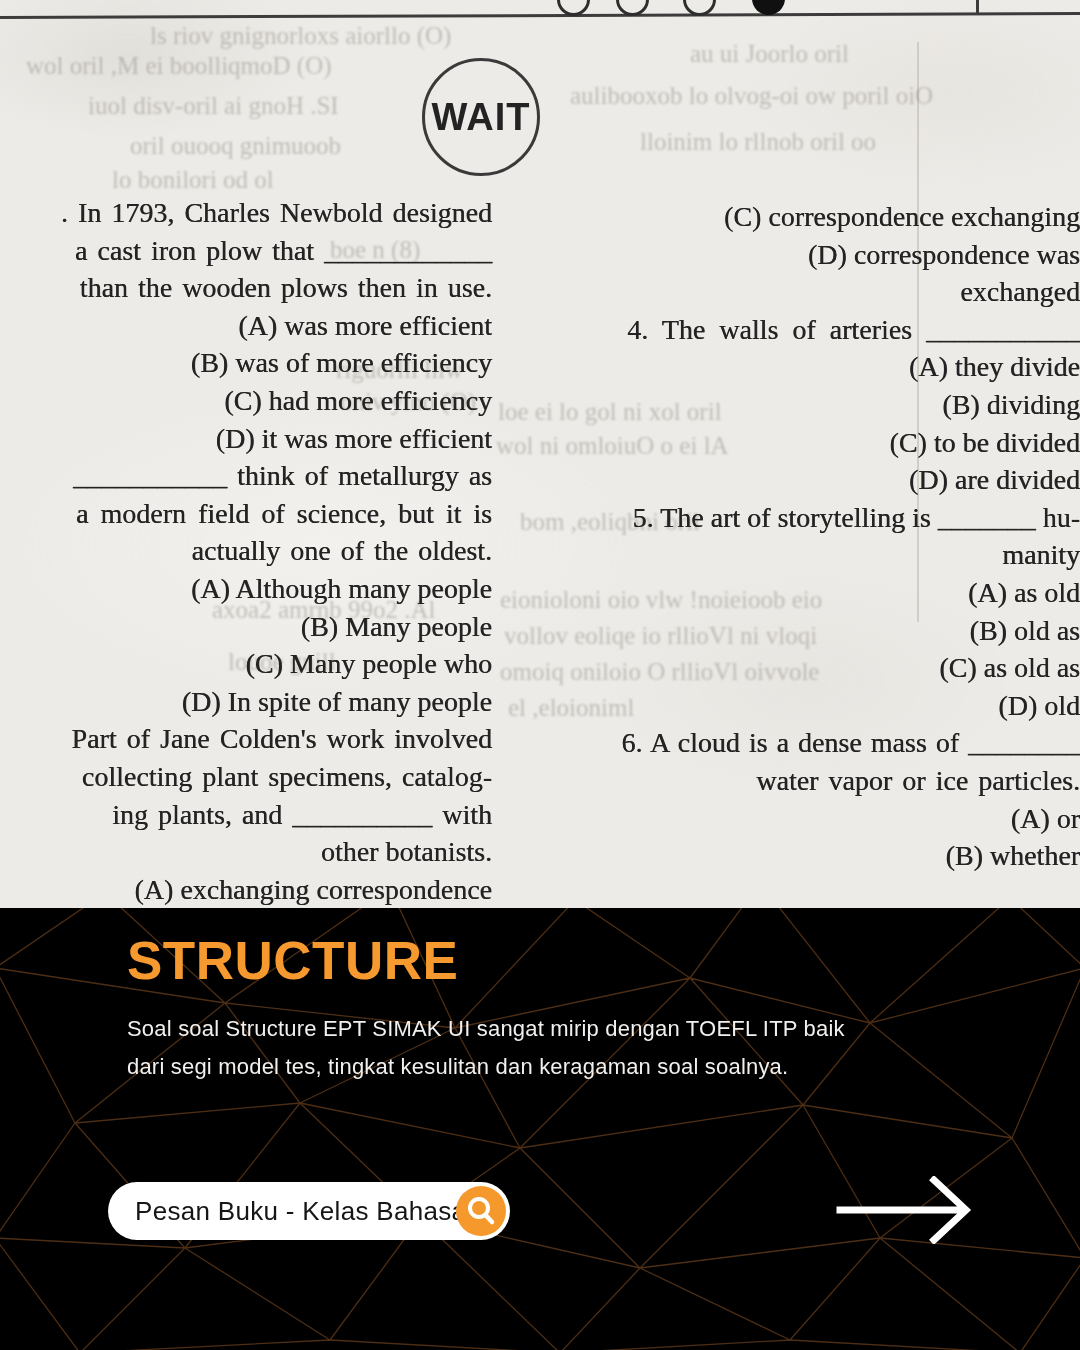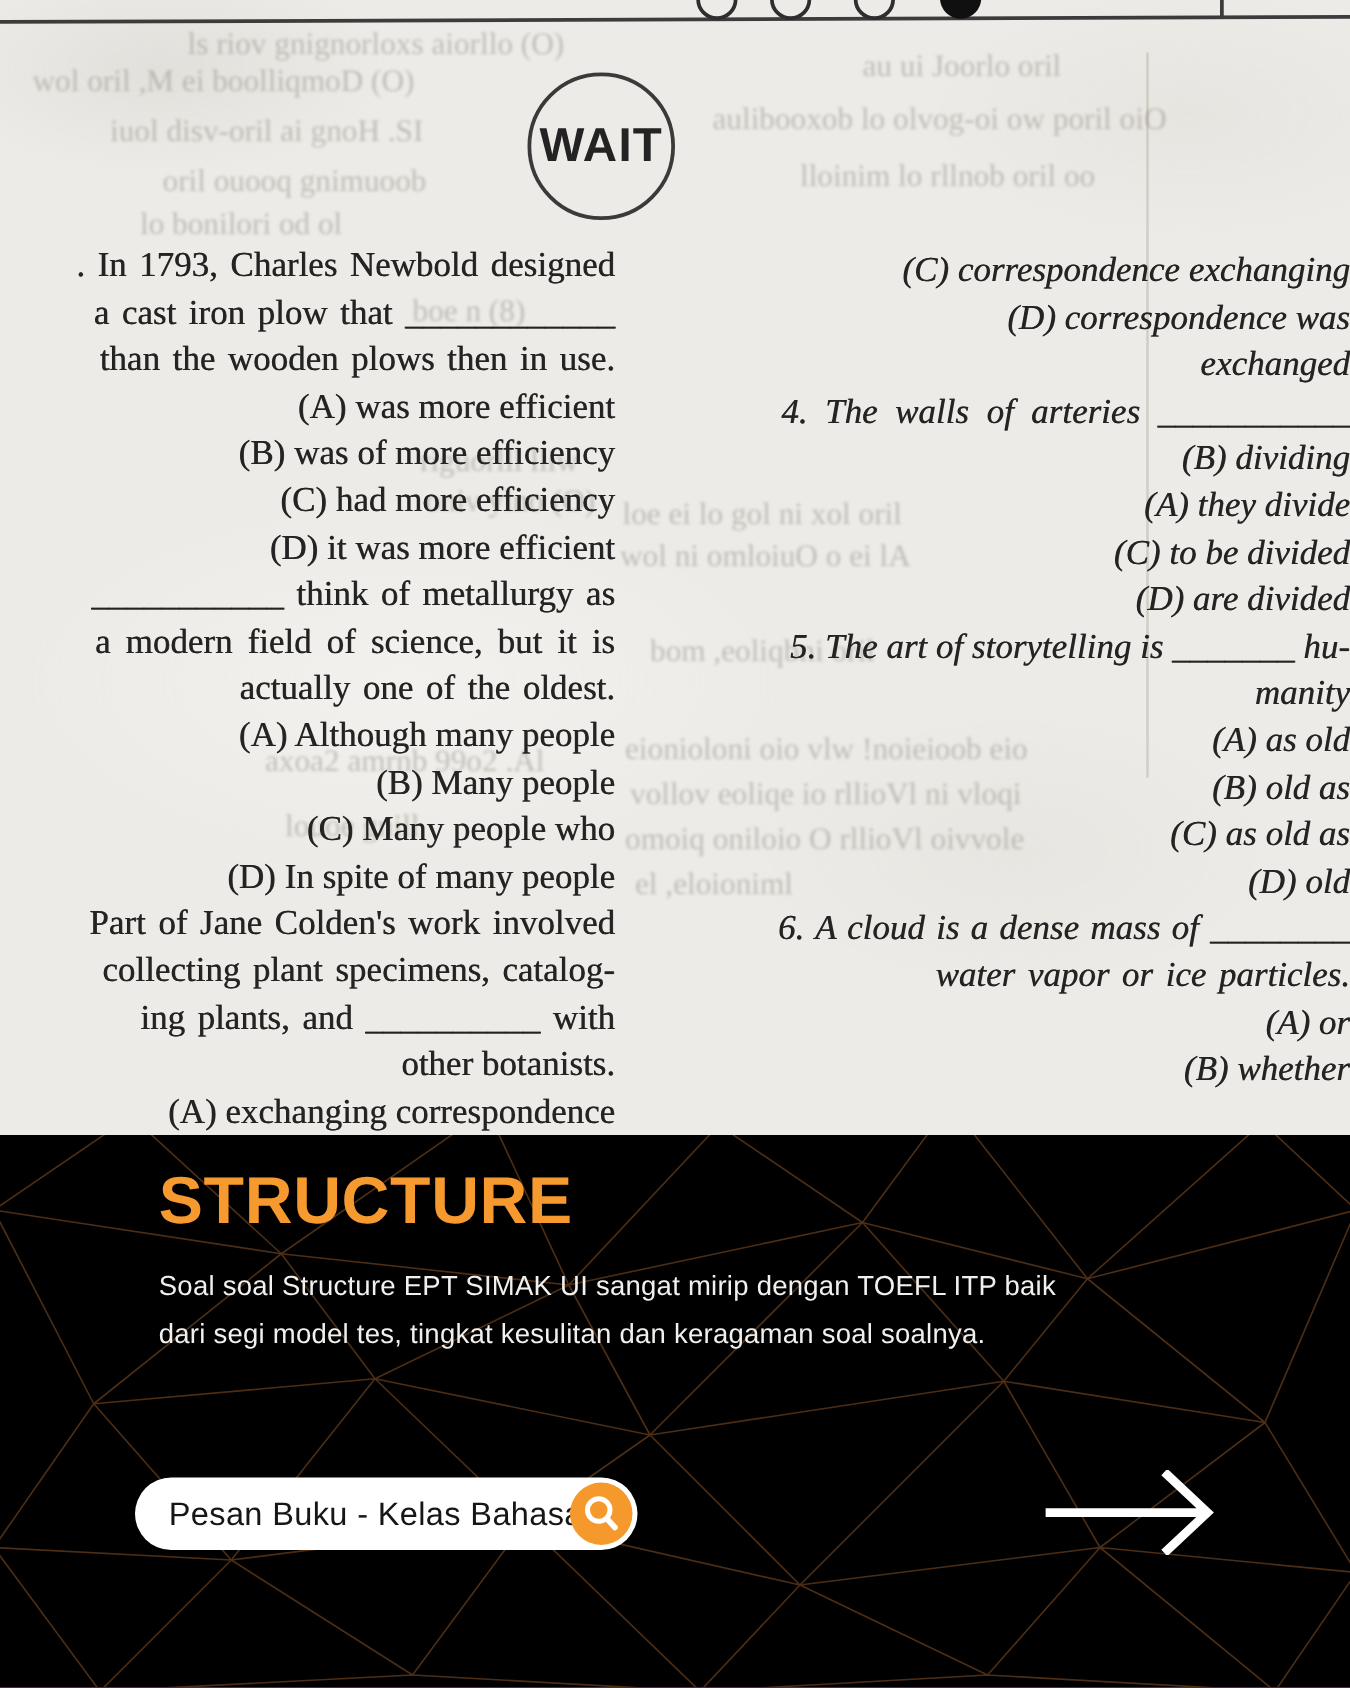--- a/index.html
+++ b/index.html
@@ -1,36 +1,36 @@
 <!DOCTYPE html>
 <html><head>
 <meta charset="utf-8">
 <style>
   html,body{margin:0;padding:0;background:#111;}
-  .canvas{position:relative;width:1080px;height:1350px;overflow:hidden;background:#701a75;font-family:"Liberation Sans",sans-serif;}
+  .canvas{position:relative;width:1080px;height:1350px;overflow:hidden;background:#7f1d1d;font-family:"Liberation Sans",sans-serif;}
 
   
   .paper{position:absolute;left:0;top:0;width:1080px;height:908px;background:#edebe7;overflow:hidden;}
   .paper-mottle{position:absolute;inset:0;pointer-events:none;opacity:.6;background-image:
     radial-gradient(ellipse 260px 120px at 12% 6%, rgba(178,174,166,.30), transparent 70%),
     radial-gradient(ellipse 300px 140px at 88% 10%, rgba(200,196,188,.25), transparent 70%),
     radial-gradient(ellipse 420px 200px at 30% 60%, rgba(255,255,255,.5), transparent 75%),
     radial-gradient(ellipse 300px 160px at 75% 75%, rgba(190,186,178,.18), transparent 70%);}
   .scan-topline{position:absolute;left:-6px;top:14px;width:1100px;height:3px;background:#3c3c3c;transform:rotate(-0.22deg);}
   .scan-vline{position:absolute;left:976px;top:0;width:3px;height:15px;background:#3c3c3c;}
   .bubble{position:absolute;top:-17px;width:27px;height:27px;border:3px solid #2e2e2e;border-radius:50%;background:transparent;}
   .bubble.b0{left:557px}.bubble.b1{left:616px}.bubble.b2{left:683px}
   .bubble.filled{left:752px;width:33px;height:33px;border:none;background:#101010;top:-18px;}
   .stamp{position:absolute;left:422px;top:58px;width:112px;height:112px;border:3.5px solid #3a3a3a;border-radius:50%;display:flex;align-items:center;justify-content:center;filter:blur(.3px);}
   .stamp span{font-weight:bold;font-size:38px;letter-spacing:1px;color:#232323;}
 
   .col{position:absolute;color:#232323;font-family:"Liberation Serif",serif;filter:blur(.35px);text-align:right;}
   .col .ln{white-space:nowrap;height:37.6px;line-height:37.6px;font-size:28px;text-shadow:.4px 0 0 rgba(35,35,35,.85);}
   .col-left{left:6px;top:194px;width:486px;}
-  .col-right{left:500px;top:198px;width:580px;font-style:italic;}
+  .col-right{left:500px;top:198px;width:580px;}
   .i0{margin-left:0}.i1{}.i2{margin-left:24px}
   .r0{margin-left:3px}.r1{margin-left:38px}.r2{margin-left:48px}.r3{margin-left:44px}
   .ws2{word-spacing:2px}.ws3{word-spacing:3px}.ws4{word-spacing:5px}.ws6{word-spacing:7px}
 
   .fold{position:absolute;left:917px;top:42px;width:2px;height:580px;background:#b5b1a6;opacity:.5;}
   .gh{position:absolute;font-family:"Liberation Serif",serif;font-size:25px;color:#8a867d;opacity:.45;filter:blur(1.2px);white-space:nowrap;}
   .gh0{left:150px;top:22px}.gh1{left:26px;top:52px}.gh2{left:88px;top:92px}.gh3{left:130px;top:132px}
   .gh4{left:112px;top:166px}.gh5{left:690px;top:40px}.gh6{left:570px;top:82px}.gh7{left:640px;top:128px}
   .gh8{left:330px;top:236px}.gh9{left:336px;top:356px}.gh10{left:340px;top:388px}.gh11{left:212px;top:596px}
   .gh12{left:228px;top:648px}.gh13{left:498px;top:398px}.gh14{left:496px;top:432px}.gh15{left:520px;top:508px}
@@ -108,22 +108,22 @@
       <div class="ln i1 ws3">ing plants, and __________ with</div>
       <div class="ln i1">other botanists.</div>
       <div class="ln i2">(A) exchanging correspondence</div>
     </div>
 
     <div class="col col-right">
       <div class="ln r2">(C) correspondence exchanging</div>
       <div class="ln r2">(D) correspondence was</div>
       <div class="ln r3">exchanged</div>
       <div class="ln r0 ws6">4. The walls of arteries ___________</div>
+      <div class="ln r2">(A) they divide</div>
       <div class="ln r2">(B) dividing</div>
-      <div class="ln r2">(A) they divide</div>
       <div class="ln r2">(C) to be divided</div>
       <div class="ln r2">(D) are divided</div>
       <div class="ln r0">5. The art of storytelling is _______ hu-</div>
       <div class="ln r1">manity</div>
       <div class="ln r2">(A) as old</div>
       <div class="ln r2">(B) old as</div>
       <div class="ln r2">(C) as old as</div>
       <div class="ln r2">(D) old</div>
       <div class="ln r0 ws2">6. A cloud is a dense mass of ________</div>
       <div class="ln r1 ws3">water vapor or ice particles.</div>

